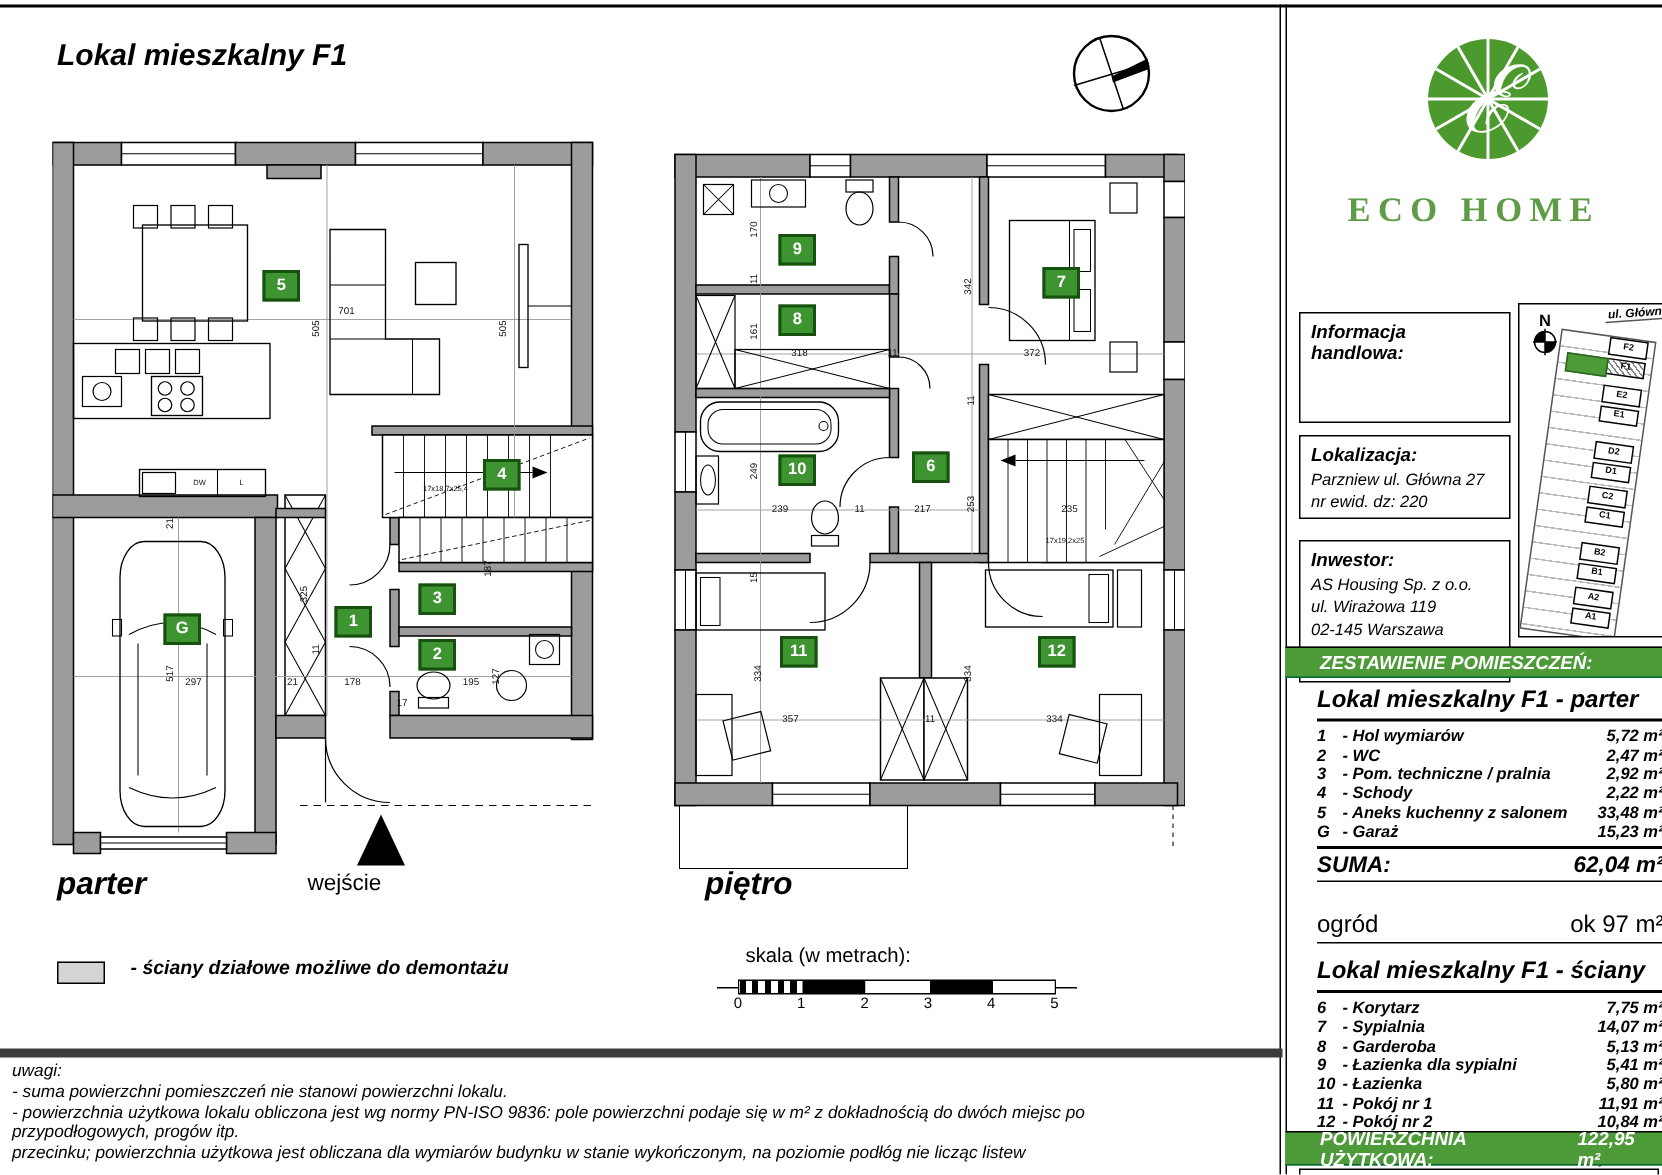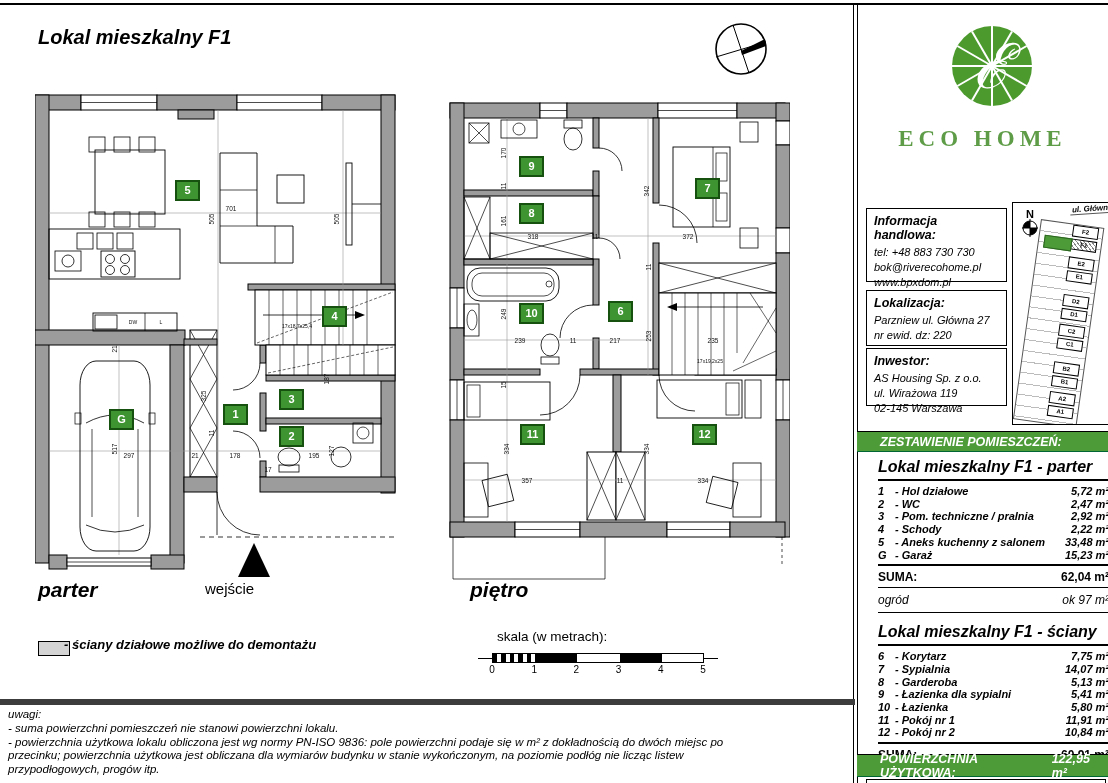--- a/index.html
+++ b/index.html
@@ -22,21 +22,21 @@
   .dim{position:absolute;font-size:6.5px;color:#111;white-space:nowrap;transform:translate(-50%,-50%)}
   .dim.rot{transform:translate(-50%,-50%) rotate(-90deg)}
   .floorlabel{font-size:21px;font-weight:bold;font-style:italic}
   #label-parter{left:38px;top:578px}
   #label-pietro{left:470px;top:578px}
   .entry-tri{left:238px;top:543px;width:0;height:0;border-left:16px solid transparent;
              border-right:16px solid transparent;border-bottom:34px solid #000}
   .entry-label{left:205px;top:580px;font-size:15px}
   
   .legend-swatch{left:38px;top:641px;width:30px;height:13px;background:#d4d4d4;border:1px solid #000}
-  .legend-text{left:64px;top:637px;font-size:13px;font-style:italic;font-weight:bold}
+  .legend-text{left:87px;top:637px;font-size:13px;font-style:italic;font-weight:bold}
   .scale-title{left:497px;top:629px;font-size:13.5px}
   .scale-line{left:478px;top:658px;width:240px;height:1px;background:#000}
   .scale-bar{left:492px;top:653px;width:212px;height:10px;border:1px solid #000;display:flex;box-sizing:border-box;background:#fff}
   .scale-bar span{height:100%;display:block}
   .sb1{width:42.4px;background:repeating-linear-gradient(90deg,#000 0 4px,#fff 4px 8.5px)}
   .sb2{width:42.4px;background:#000}
   .sb3{width:42.4px;background:#fff}
   .sb4{width:42.4px;background:#000}
   .sb5{width:41.4px;background:#fff}
   .scale-ticks{left:492px;top:664px;width:212px;height:12px}
@@ -47,21 +47,21 @@
   .sidebar{left:857px;top:0;width:256px;height:783px}
   .logo{position:absolute;left:0;top:14px;width:251px;text-align:center}
   .brand1{font-family:"Liberation Serif",serif;font-weight:bold;color:#5f9c48;font-size:25px;letter-spacing:2px;margin-top:2px}
   .brand2{font-family:"Liberation Serif",serif;font-weight:bold;color:#5f9c48;font-size:23px;letter-spacing:5px}
   .infobox{position:absolute;left:9px;width:141px;border:1px solid #000;box-sizing:border-box;
            padding:5px 7px;font-style:italic}
   .infobox .bh{font-weight:bold;font-size:12.5px;margin-bottom:3px}
   .infobox .ln{font-size:11px;line-height:15px}
   #contact-box{top:208px;height:74px}
   #location-box{top:290px;height:56px}
-  #investor-box{top:348px;height:58px}
+  #investor-box{top:360px;height:95px}
   .siteplan{position:absolute;left:155px;top:202px;width:101px;height:223px;border:1px solid #000;
             box-sizing:border-box;overflow:hidden}
   .street{position:absolute;right:-2px;top:1px;font-size:8px;font-style:italic;font-weight:bold;
           border-bottom:1px solid #555;padding:0 2px;transform:rotate(-4deg)}
   .north{position:absolute;left:8px;top:6px;text-align:center;font-weight:bold;font-size:11px;line-height:10px}
   .strip{position:absolute;left:28px;top:16px;width:62px;height:200px;transform:rotate(8deg);
          transform-origin:top left;border:1px solid #555;
          background:repeating-linear-gradient(180deg,#fff 0 10px,#bbb 10px 11px);}
   .unit{position:relative;margin-left:32px;width:26px;height:11.5px;border:1px solid #000;background:#fff;
         font-size:6px;font-weight:bold;display:flex;align-items:center;justify-content:center;box-sizing:border-box}
@@ -75,23 +75,23 @@
   .sched{position:absolute;left:0;top:452px;width:256px;padding-left:21px;padding-right:4px;box-sizing:border-box}
   .sub{font-size:16px;font-weight:bold;font-style:italic;margin-top:6px}
   .rule2{border-top:2px solid #000;margin-top:3px}
   .rule1{border-top:1px solid #000;margin-top:3px}
   .rowsblock{margin-top:4px}
   .srow{display:flex;font-size:11px;font-weight:bold;font-style:italic;line-height:12.7px}
   .srow .no{width:17px}
   .srow .nm{flex:1}
   .srow .nm::before{content:"- "}
   .srow .ar{text-align:right}
-  .sumarow{display:flex;font-size:12px;font-weight:bold;margin-top:4px;line-height:14px}
+  .sumarow{display:flex;font-size:15px;font-weight:bold;font-style:italic;margin-top:4px;line-height:14px}
   .sumarow .val{margin-left:auto}
-  .extrarow{display:flex;font-size:12px;font-style:italic;margin-top:6px;line-height:13px;margin-bottom:5px}
+  .extrarow{display:flex;font-size:16px;margin-top:22px;line-height:13px;margin-bottom:5px}
   .extrarow .val{margin-left:auto}
   .next-box{position:absolute;left:9px;top:779px;width:238px;height:8px;border:1px solid #000;background:#fff}
 </style>
 </head>
 <body>
 
 <div class="abs toprule"></div>
 <div class="abs divider"></div>
 
 <div class="abs title">Lokal mieszkalny F1</div>
@@ -439,22 +439,22 @@
     <span class="tick" style="left: 168.8px;">4</span>
     <span class="tick" style="left: 211px;">5</span>
   </div>
 
 <div class="abs darkbar"></div>
 <div class="abs notes">
   <div>uwagi:</div>
   <div id="notes-lines">
       <div class="ln">- suma powierzchni pomieszczeń nie stanowi powierzchni lokalu.</div>
       <div class="ln">- powierzchnia użytkowa lokalu obliczona jest wg normy PN-ISO 9836: pole powierzchni podaje się w m² z dokładnością do dwóch miejsc po</div>
+      <div class="ln">  przypodłogowych, progów itp.</div>
       <div class="ln">  przecinku; powierzchnia użytkowa jest obliczana dla wymiarów budynku w stanie wykończonym, na poziomie podłóg nie licząc listew</div>
-      <div class="ln">  przypodłogowych, progów itp.</div>
     </div>
 </div>
 
 <div class="abs sidebar">
 
   <div class="logo">
     <svg width="150" height="108" viewBox="0 0 150 108" style="margin-left:18px">
       <g transform="translate(75,52)">
         <circle r="40" fill="#4c9a2e"></circle>
         <g stroke="#fff" stroke-width="2">
@@ -472,25 +472,20 @@
             <line x1="0" y1="0" x2="-20" y2="-34.6"></line>
         </g>
         <text x="0" y="22" text-anchor="middle" font-family="DejaVu Serif, serif" font-style="italic" font-size="62" fill="#fff">ℰ</text>
       </g>
     </svg>
     <div class="brand2">ECO HOME</div>
   </div>
 
   <div class="infobox" id="contact-box">
     <div class="bh">Informacja handlowa:</div>
-    <div id="contact-lines">
-        <div class="ln">tel: +48 883 730 730</div>
-        <div class="ln">bok@riverecohome.pl</div>
-        <div class="ln">www.bpxdom.pl</div>
-      </div>
   </div>
   <div class="infobox" id="location-box">
     <div class="bh">Lokalizacja:</div>
     <div id="location-lines">
         <div class="ln">Parzniew ul. Główna 27</div>
         <div class="ln">nr ewid. dz: 220</div>
       </div>
   </div>
   <div class="infobox" id="investor-box">
     <div class="bh">Inwestor:</div>
@@ -532,21 +527,21 @@
   <div class="greenbar sched-header">
     <span>ZESTAWIENIE POMIESZCZEŃ:</span>
   </div>
 
   <div class="sched">
     <div class="sub">Lokal mieszkalny F1 - parter</div>
     <div class="rule2"></div>
     <div class="rowsblock" id="rows-parter">
         <div class="srow">
           <span class="no">1</span>
-          <span class="nm">Hol działowe</span>
+          <span class="nm">Hol wymiarów</span>
           <span class="ar">5,72 m²</span>
         </div>
         <div class="srow">
           <span class="no">2</span>
           <span class="nm">WC</span>
           <span class="ar">2,47 m²</span>
         </div>
         <div class="srow">
           <span class="no">3</span>
           <span class="nm">Pom. techniczne / pralnia</span>

